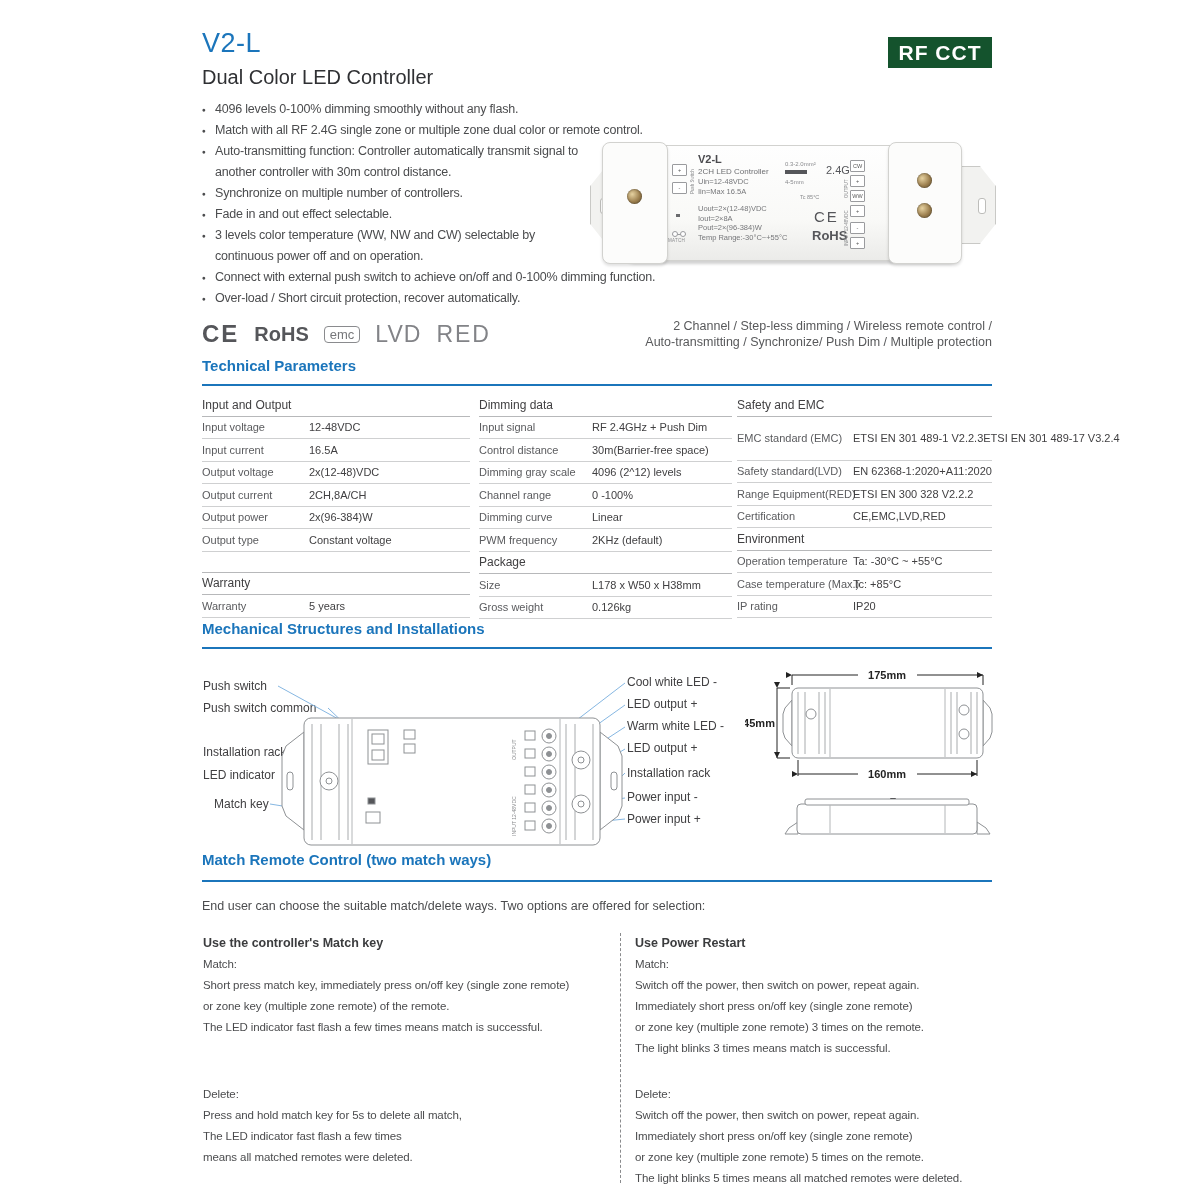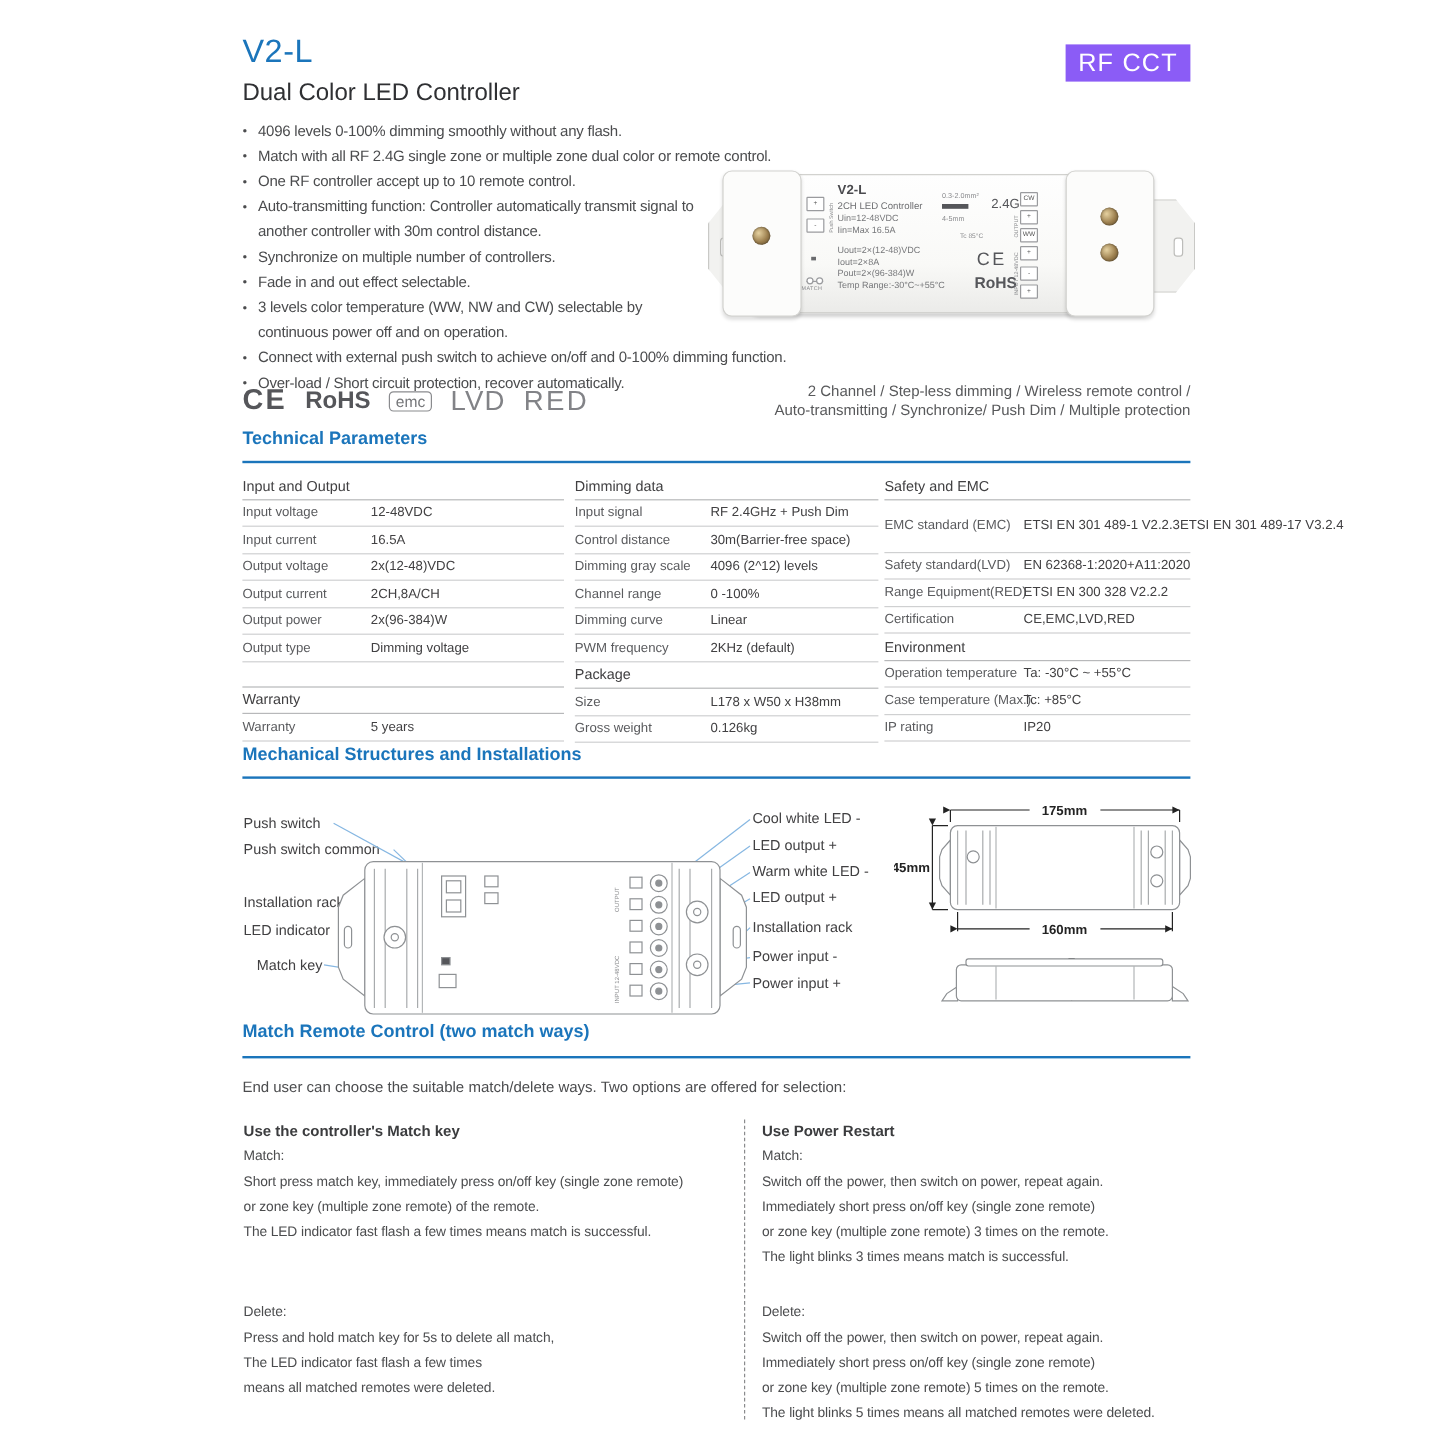--- a/index.html
+++ b/index.html
@@ -2,22 +2,22 @@
 <html><head>
 <meta charset="utf-8">
 <style>
   html,body{margin:0;padding:0;background:#fff}
   .page{position:relative;width:1200px;height:1200px;background:#fff;overflow:hidden;
         font-family:"Liberation Sans",sans-serif;color:#414042}
   .abs{position:absolute}
 
   
   .title{left:202px;top:28px;font-size:27px;color:#1b75bb;letter-spacing:.5px}
-  .badge{left:888px;top:37px;width:104px;height:31px;background:#8b5cf6;color:#fff;
-         font-size:21px;font-weight:normal;display:flex;align-items:center;justify-content:center;letter-spacing:1px}
+  .badge{left:888px;top:37px;width:104px;height:31px;background:#14532d;color:#fff;
+         font-size:21px;font-weight:bold;display:flex;align-items:center;justify-content:center;letter-spacing:1px}
   .subtitle{left:202px;top:66px;font-size:20px;color:#2f3033}
   .features{left:202px;top:99px;width:540px;font-size:12.5px;letter-spacing:-.2px;color:#4b4c4e}
   .feature{position:relative;padding-left:13px;line-height:21px;white-space:pre-line}
   .feature::before{content:"●";position:absolute;left:0;top:0;font-size:6.5px;line-height:21px;color:#4b4c4e}
 
   
   .certs{left:202px;top:320px;height:28px;display:flex;align-items:center;gap:15px}
   .ce{font-size:24px;font-weight:bold;letter-spacing:2px;color:#55565a}
   .rohs{font-size:20px;font-weight:bold;color:#55565a}
   .emcbox{font-size:13px;border:1.5px solid #8a8b8e;border-radius:4px;padding:0 5px;color:#76777a}
@@ -94,21 +94,20 @@
 
 <div class="page">
 
   <div class="abs title">V2-L</div>
   <div class="abs badge">RF CCT</div>
   <div class="abs subtitle">Dual Color LED Controller</div>
 
   <div class="abs features">
     <div class="feature">4096 levels 0-100% dimming smoothly without any flash.</div>
     <div class="feature">Match with all RF 2.4G single zone or multiple zone dual color or remote control.</div>
-    <div class="feature">One RF controller accept up to 10 remote control.</div>
     <div class="feature">Auto-transmitting function: Controller automatically transmit signal to
 another controller with 30m control distance.</div>
     <div class="feature">Synchronize on multiple number of controllers.</div>
     <div class="feature">Fade in and out effect selectable.</div>
     <div class="feature">3 levels color temperature (WW, NW and CW) selectable by
 continuous power off and on operation.</div>
     <div class="feature">Connect with external push switch to achieve on/off and 0-100% dimming function.</div>
     <div class="feature">Over-load / Short circuit protection, recover automatically.</div>
   </div>
 
@@ -203,21 +202,21 @@
       <div class="trow">
           <span class="lbl" style="width:107px">Output current</span>
           <span class="val">2CH,8A/CH</span>
         </div>
       <div class="trow">
           <span class="lbl" style="width:107px">Output power</span>
           <span class="val">2x(96-384)W</span>
         </div>
       <div class="trow">
           <span class="lbl" style="width:107px">Output type</span>
-          <span class="val">Dimming voltage</span>
+          <span class="val">Constant voltage</span>
         </div>
       <div class="tspacer"></div>
       <div class="thead">
           <span>Warranty</span>
         </div>
       <div class="trow">
           <span class="lbl" style="width:107px">Warranty</span>
           <span class="val">5 years</span>
         </div>
     </div>

